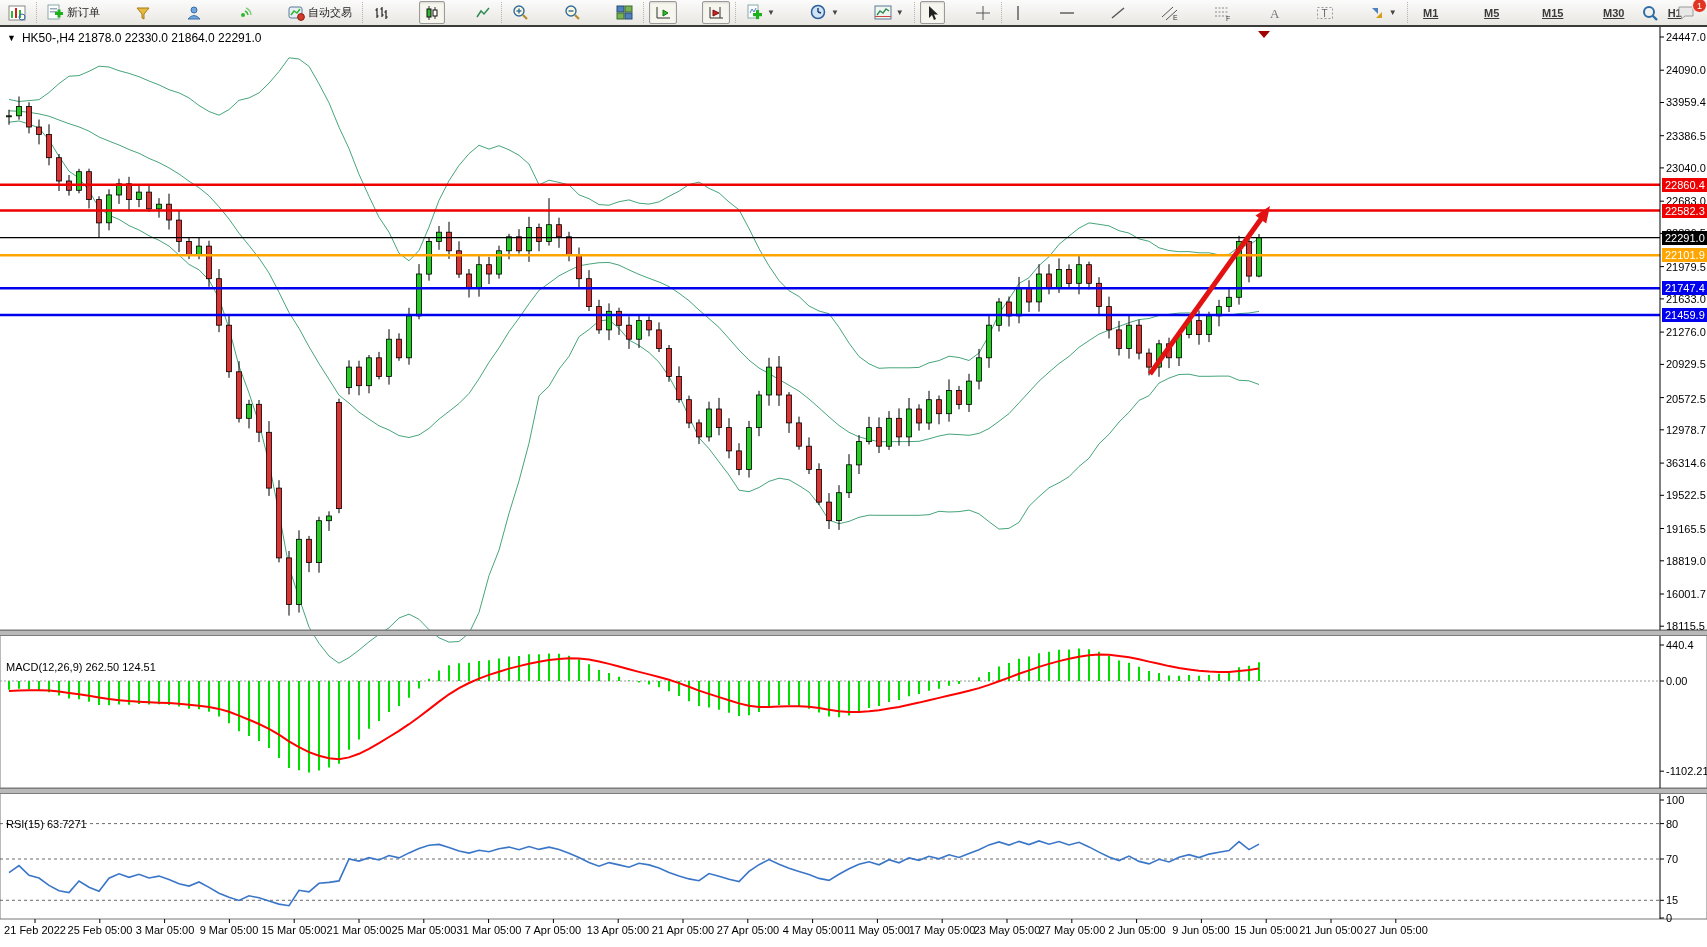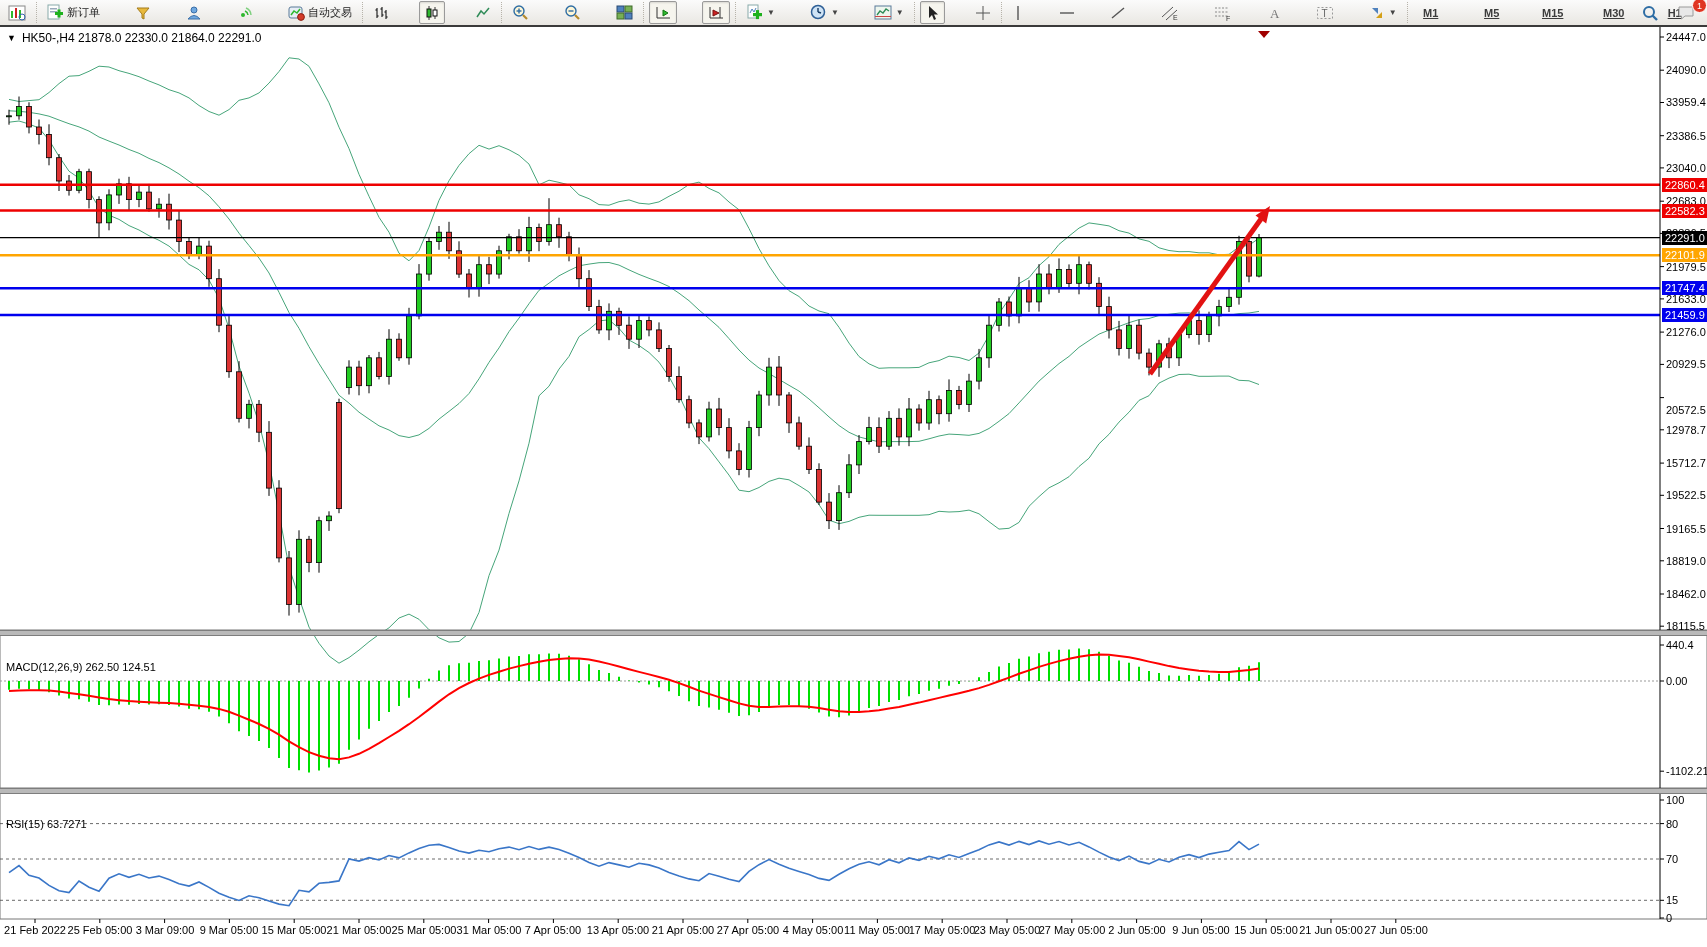--- a/index.html
+++ b/index.html
@@ -810,47 +810,47 @@
         <div class="axis-label" style="top:37px">24090.0</div>
         <div class="axis-label" style="top:69px">33959.4</div>
         <div class="axis-label" style="top:103px">23386.5</div>
         <div class="axis-label" style="top:135px">23040.0</div>
         <div class="axis-label" style="top:168px">22683.0</div>
         <div class="axis-label" style="top:200px">22336.5</div>
         <div class="axis-label" style="top:234px">21979.5</div>
         <div class="axis-label" style="top:266px">21633.0</div>
         <div class="axis-label" style="top:299px">21276.0</div>
         <div class="axis-label" style="top:331px">20929.5</div>
-        <div class="axis-label" style="top:377px">20572.5</div>
+        <div class="axis-label" style="top:366px">20572.5</div>
         <div class="axis-label" style="top:397px">12978.7</div>
-        <div class="axis-label" style="top:430px">15712.7</div>
+        <div class="axis-label" style="top:430px">36314.6</div>
         <div class="axis-label" style="top:462px">19522.5</div>
         <div class="axis-label" style="top:496px">19165.5</div>
         <div class="axis-label" style="top:528px">18819.0</div>
-        <div class="axis-label" style="top:561px">18462.0</div>
+        <div class="axis-label" style="top:561px">16001.7</div>
         <div class="axis-label" style="top:593px">18115.5</div>
         <div class="axis-label" style="top:612px">440.4</div>
         <div class="axis-label" style="top:648px">0.00</div>
         <div class="axis-label" style="top:738px">-1102.21</div>
         <div class="axis-label" style="top:767px">100</div>
         <div class="axis-label" style="top:791px">80</div>
         <div class="axis-label" style="top:826px">70</div>
         <div class="axis-label" style="top:867px">15</div>
         <div class="axis-label" style="top:885px">0</div>
         <div class="price-badge" style="top:151px;background:#ee0000">22860.4</div>
         <div class="price-badge" style="top:177px;background:#ee0000">22582.3</div>
         <div class="price-badge" style="top:204px;background:#000000">22291.0</div>
         <div class="price-badge" style="top:221px;background:#ffa500">22101.9</div>
         <div class="price-badge" style="top:254px;background:#0000ee">21747.4</div>
         <div class="price-badge" style="top:281px;background:#0000ee">21459.9</div>
       </div>
     <div id="time-axis">
         <div class="time-label" style="left:35px">21 Feb 2022</div>
         <div class="time-label" style="left:100px">25 Feb 05:00</div>
-        <div class="time-label" style="left:165px">3 Mar 09:00</div>
+        <div class="time-label" style="left:165px">3 Mar 05:00</div>
         <div class="time-label" style="left:229px">9 Mar 05:00</div>
         <div class="time-label" style="left:294px">15 Mar 05:00</div>
         <div class="time-label" style="left:359px">21 Mar 05:00</div>
         <div class="time-label" style="left:424px">25 Mar 05:00</div>
         <div class="time-label" style="left:489px">31 Mar 05:00</div>
         <div class="time-label" style="left:553px">7 Apr 05:00</div>
         <div class="time-label" style="left:618px">13 Apr 05:00</div>
         <div class="time-label" style="left:683px">21 Apr 05:00</div>
         <div class="time-label" style="left:748px">27 Apr 05:00</div>
         <div class="time-label" style="left:813px">4 May 05:00</div>

